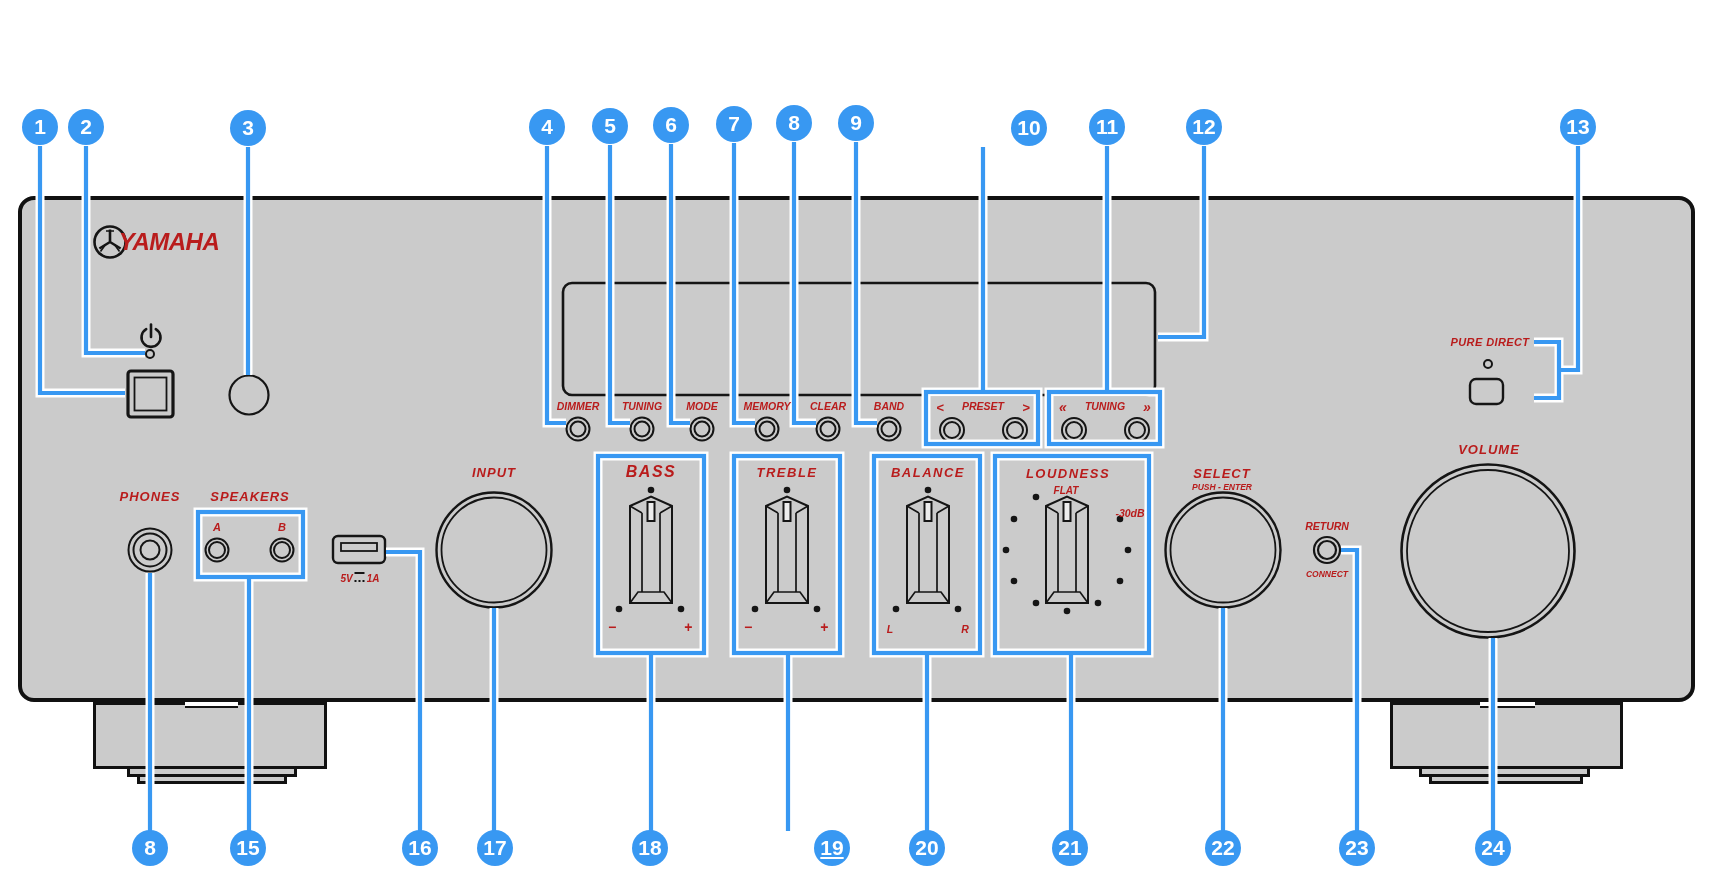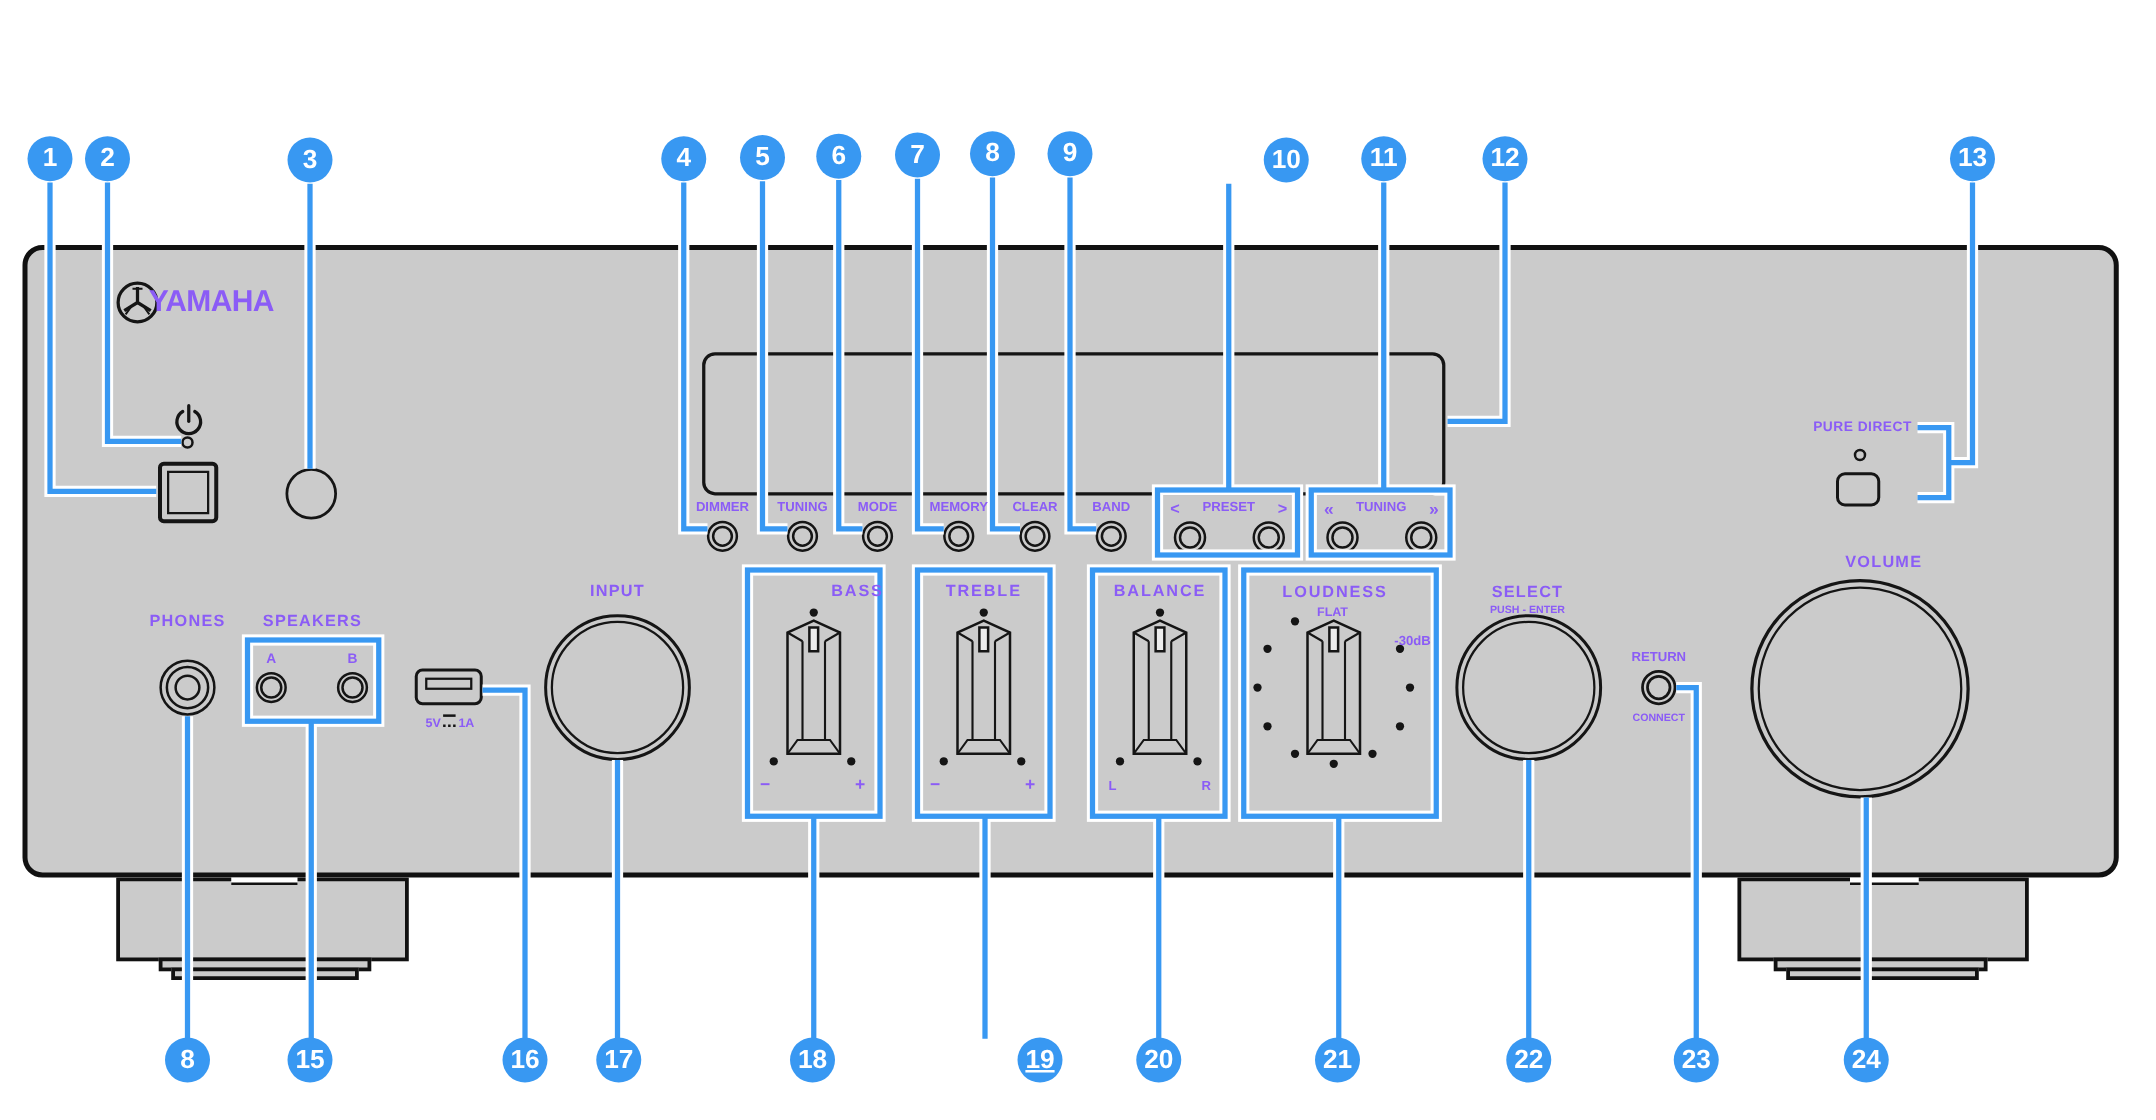--- a/index.html
+++ b/index.html
@@ -5,21 +5,21 @@
   html,body{margin:0;padding:0;background:#fff;}
   body{width:1725px;height:896px;position:relative;overflow:hidden;
        font-family:"Liberation Sans",sans-serif;color:#151515;}
   .stage{position:absolute;inset:0;}
   .panel{position:absolute;left:18px;top:196px;width:1669px;height:498px;
          background:#cbcbcb;border:4px solid #111;border-radius:16px;}
   .foot{position:absolute;background:#cbcbcb;border:3px solid #111;}
   .notch{position:absolute;background:#fff;border-bottom:2px solid #111;height:4px;}
   svg.overlay{position:absolute;left:0;top:0;z-index:3;}
   .lbl{position:absolute;transform:translate(-50%,-50%);font-weight:bold;
-       white-space:nowrap;z-index:4;color:#8b5cf6;}
+       white-space:nowrap;z-index:4;color:#b91c1c;font-style:italic;}
   .dc-sym{display:inline-block;width:10px;height:6px;margin:0 2px 0 2px;
           border-top:2px solid #141414;border-bottom:2px dotted #141414;}
   .co{position:absolute;width:36px;height:36px;border-radius:50%;background:#3898f2;
       color:#fff;font-weight:bold;font-size:21px;display:flex;align-items:center;
       justify-content:center;z-index:6;font-family:"Liberation Sans",sans-serif;}
 </style>
 </head>
 <body>
 
 <div class="stage">
@@ -244,39 +244,39 @@
   <div class="lbl" style="left:250px;top:496px;font-size:13px;letter-spacing:1px;">SPEAKERS</div>
   <div class="lbl" style="left:217px;top:527px;font-size:11px;">A</div>
   <div class="lbl" style="left:282px;top:527px;font-size:11px;">B</div>
 
   <div class="lbl" style="left:360px;top:578px;font-size:10px;">
     <span>5V</span><span class="dc-sym"></span><span>1A</span>
   </div>
 
   <div class="lbl" style="left:494px;top:472px;font-size:13px;letter-spacing:1px;">INPUT</div>
 
-  <div class="lbl" style="left:686px;top:472px;font-size:13px;letter-spacing:1.5px;">BASS</div>
+  <div class="lbl" style="left:651px;top:472px;font-size:16px;letter-spacing:1.5px;">BASS</div>
   <div class="lbl" style="left:787px;top:472px;font-size:13px;letter-spacing:1.5px;">TREBLE</div>
   <div class="lbl" style="left:928px;top:472px;font-size:13px;letter-spacing:1.5px;">BALANCE</div>
   <div class="lbl" style="left:1068px;top:473px;font-size:13px;letter-spacing:1.5px;">LOUDNESS</div>
   <div class="lbl" style="left:1066px;top:490px;font-size:10px;">FLAT</div>
   <div class="lbl" style="left:1130px;top:513px;font-size:10.5px;">-30dB</div>
 
   <div class="lbl" style="left:612px;top:627px;font-size:14px;">−</div>
   <div class="lbl" style="left:688px;top:627px;font-size:14px;">+</div>
   <div class="lbl" style="left:748px;top:627px;font-size:14px;">−</div>
   <div class="lbl" style="left:824px;top:627px;font-size:14px;">+</div>
   <div class="lbl" style="left:890px;top:629px;font-size:10.5px;">L</div>
   <div class="lbl" style="left:965px;top:629px;font-size:10.5px;">R</div>
 
   <div class="lbl" style="left:1222px;top:473px;font-size:13px;letter-spacing:1px;">SELECT</div>
   <div class="lbl" style="left:1222px;top:487px;font-size:8.5px;">PUSH - ENTER</div>
   <div class="lbl" style="left:1327px;top:526px;font-size:10.5px;">RETURN</div>
   <div class="lbl" style="left:1327px;top:574px;font-size:8.5px;">CONNECT</div>
-  <div class="lbl" style="left:1489px;top:449px;font-size:13px;letter-spacing:1px;margin-left:18px;">VOLUME</div>
+  <div class="lbl" style="left:1489px;top:449px;font-size:13px;letter-spacing:1px;">VOLUME</div>
 
   <div class="co" style="left:22px;top:109px;">1</div>
   <div class="co" style="left:68px;top:109px;">2</div>
   <div class="co" style="left:230px;top:110px;">3</div>
   <div class="co" style="left:529px;top:109px;">4</div>
   <div class="co" style="left:592px;top:108px;">5</div>
   <div class="co" style="left:653px;top:107px;">6</div>
   <div class="co" style="left:716px;top:106px;">7</div>
   <div class="co" style="left:776px;top:105px;">8</div>
   <div class="co" style="left:838px;top:105px;">9</div>

